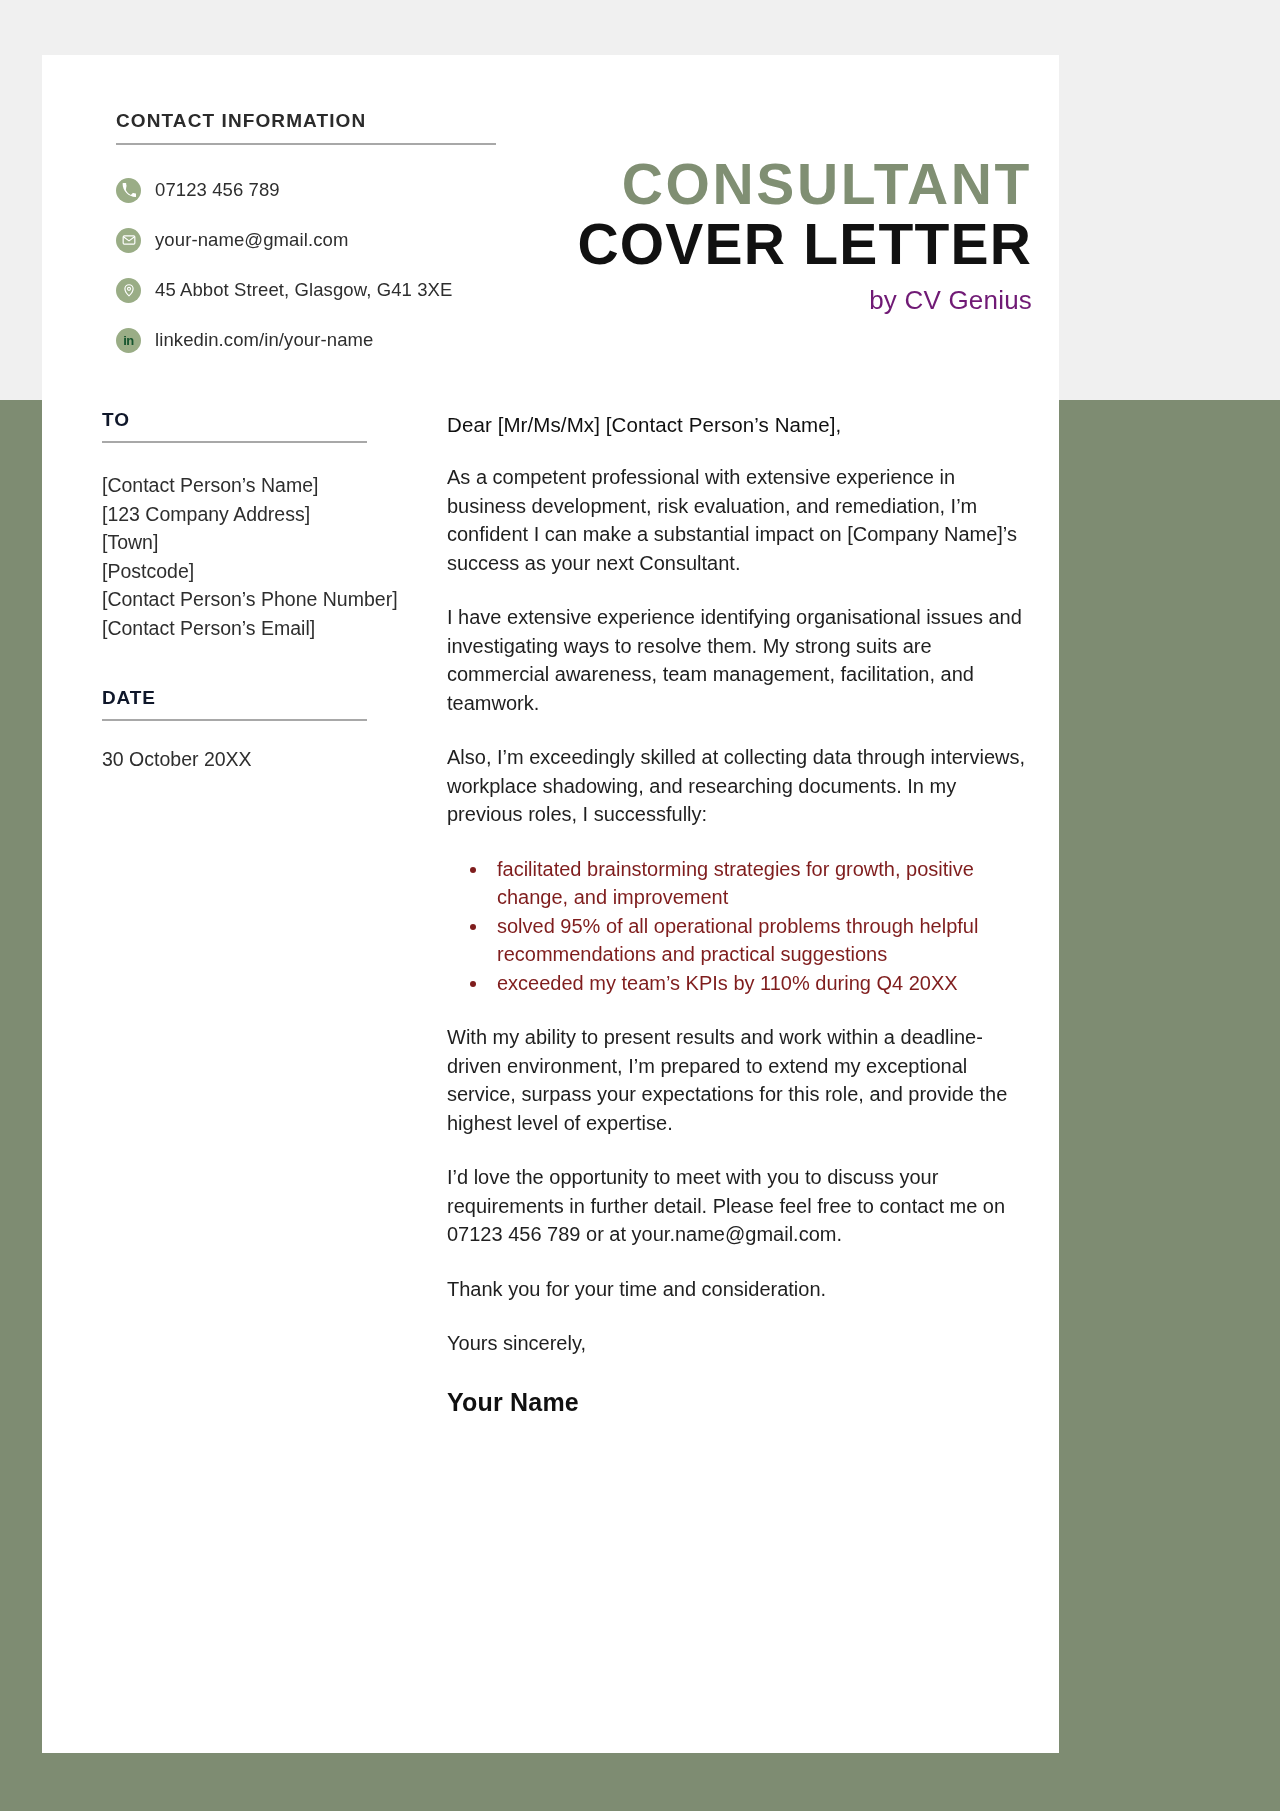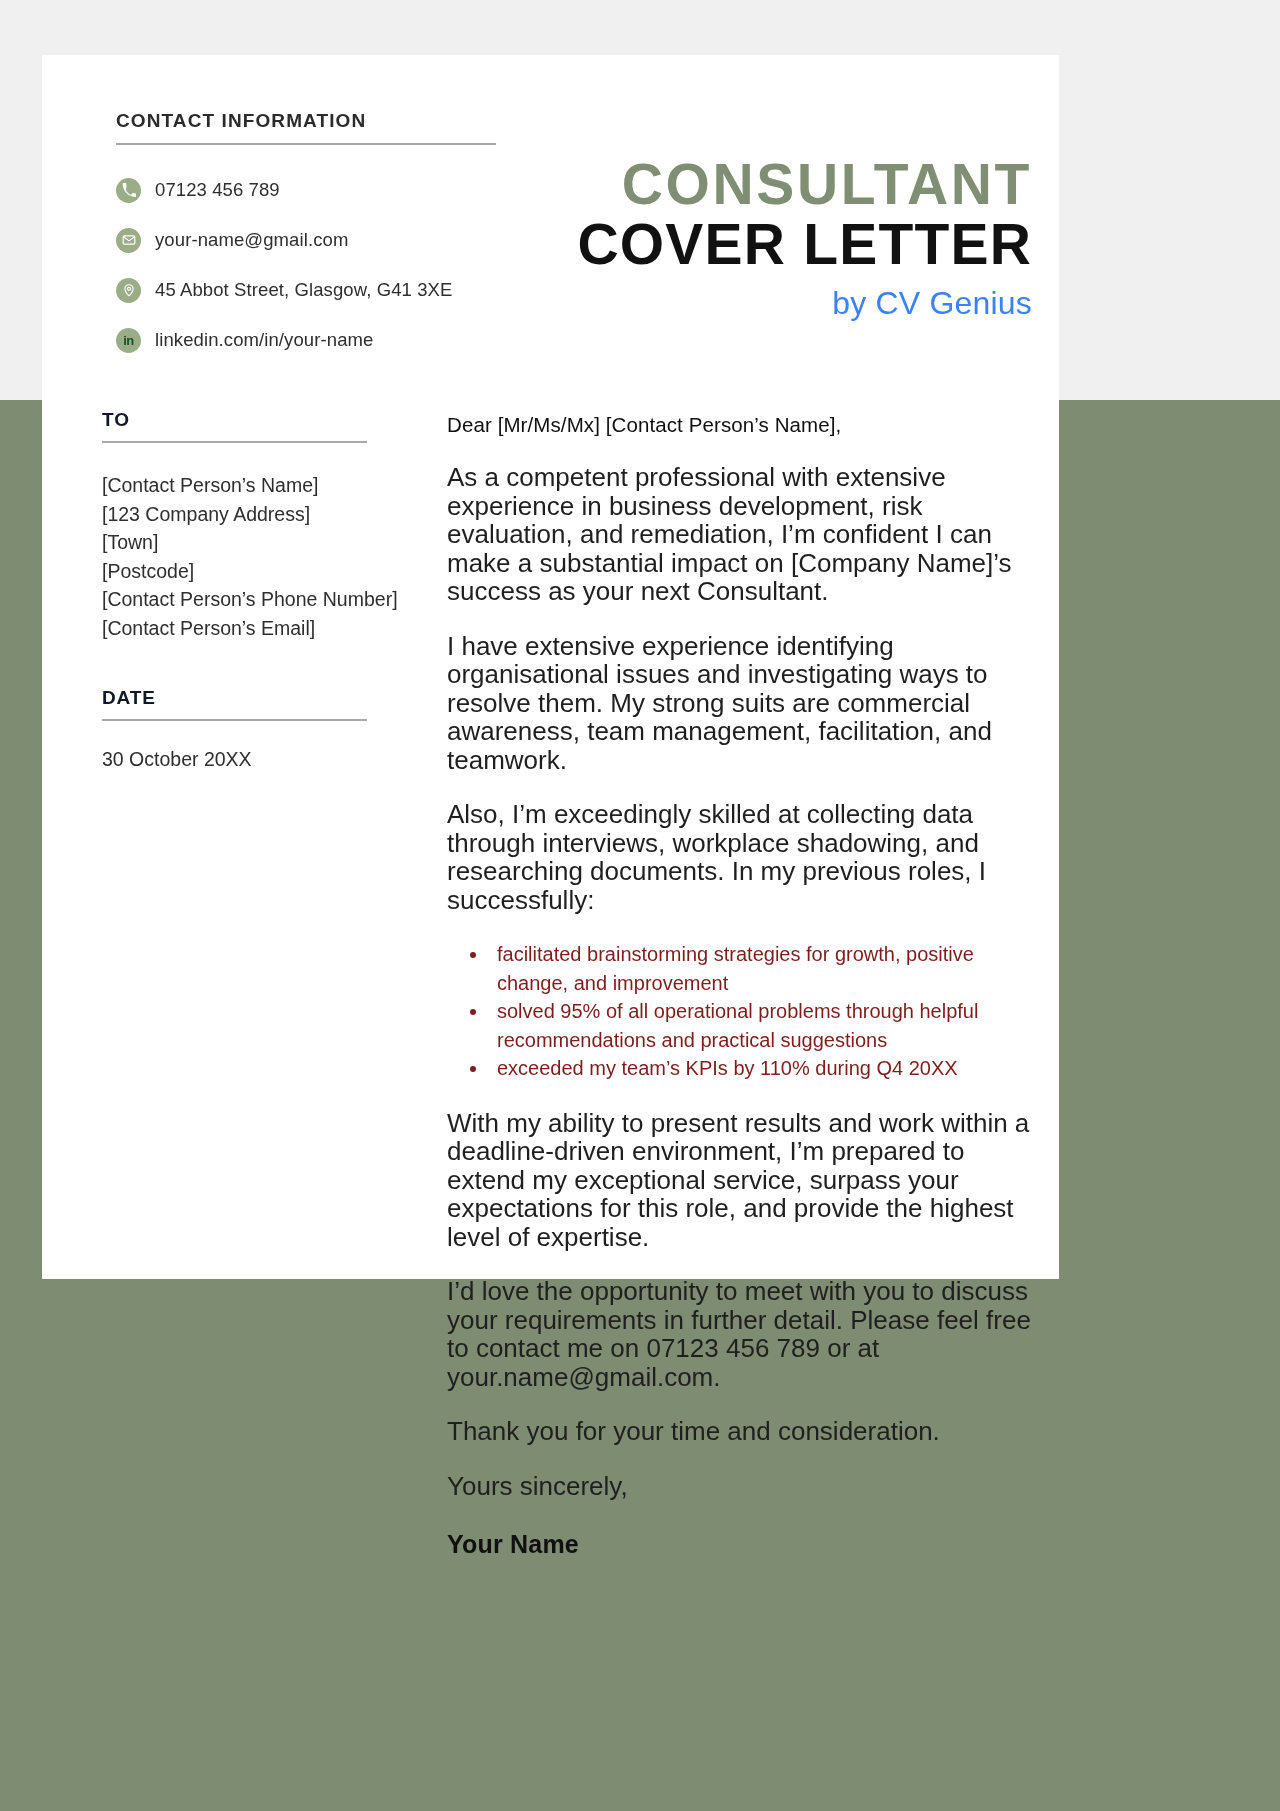--- a/index.html
+++ b/index.html
@@ -28,21 +28,21 @@
     width: 1280px; height: 1411px;
     background: #7e8c72;
   }
 
   
   #page-sheet {
     position: absolute;
     left: 42px;
     top: 55px;
     width: 1017px;
-    height: 1224px;
+    height: 1698px;
     background: #ffffff;
     box-sizing: border-box;
   }
 
   
   .header-zone {
     position: relative;
     height: 340px;
   }
 
@@ -115,22 +115,22 @@
   }
   .title-line2 {
     font-size: 57px;
     font-weight: bold;
     letter-spacing: 1.2px;
     color: #111111;
     line-height: 1.12;
     white-space: nowrap;
   }
   .byline {
-    font-size: 32px;
-    color: #3b82f6;
+    font-size: 26px;
+    color: #701a75;
     margin-top: 8px;
     letter-spacing: 0.2px;
     white-space: nowrap;
   }
 
   
   .body-zone {
     display: flex;
     padding-left: 60px;
     padding-right: 27px;
@@ -173,21 +173,21 @@
     color: #2e2e2e;
   }
 
   .salutation {
     font-size: 20.5px;
     font-weight: normal;
     color: #101010;
     letter-spacing: 0.1px;
   }
   .para {
-    font-size: 26px;
+    font-size: 20px;
     line-height: 28.5px;
     color: #1f1f1f;
     margin-top: 26px;
     max-width: 590px;
   }
   ul.bullets {
     margin: 26px 0 0 0;
     padding-left: 42px;
     max-width: 590px;
   }

